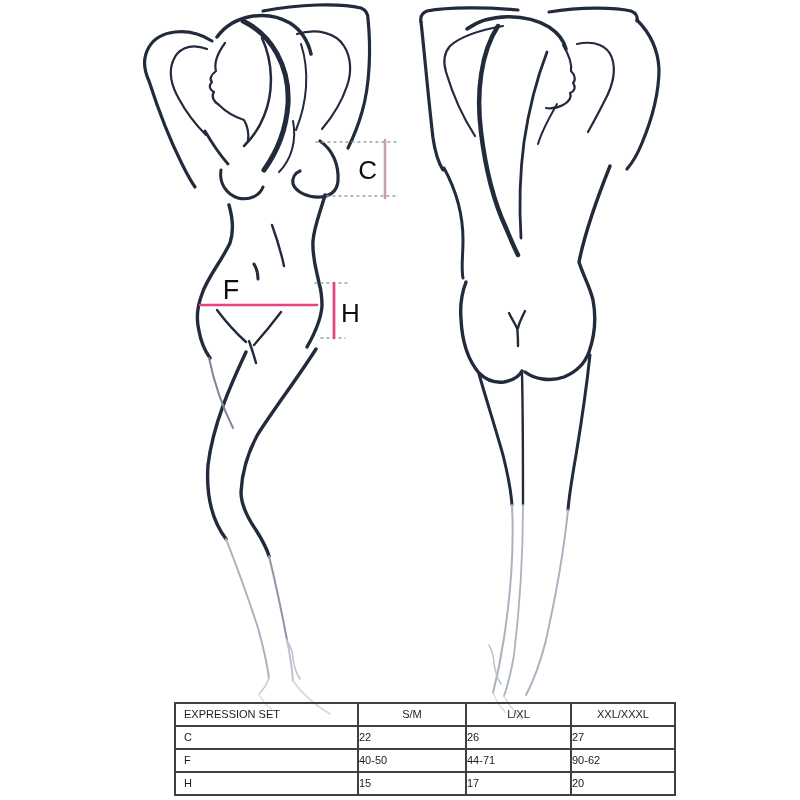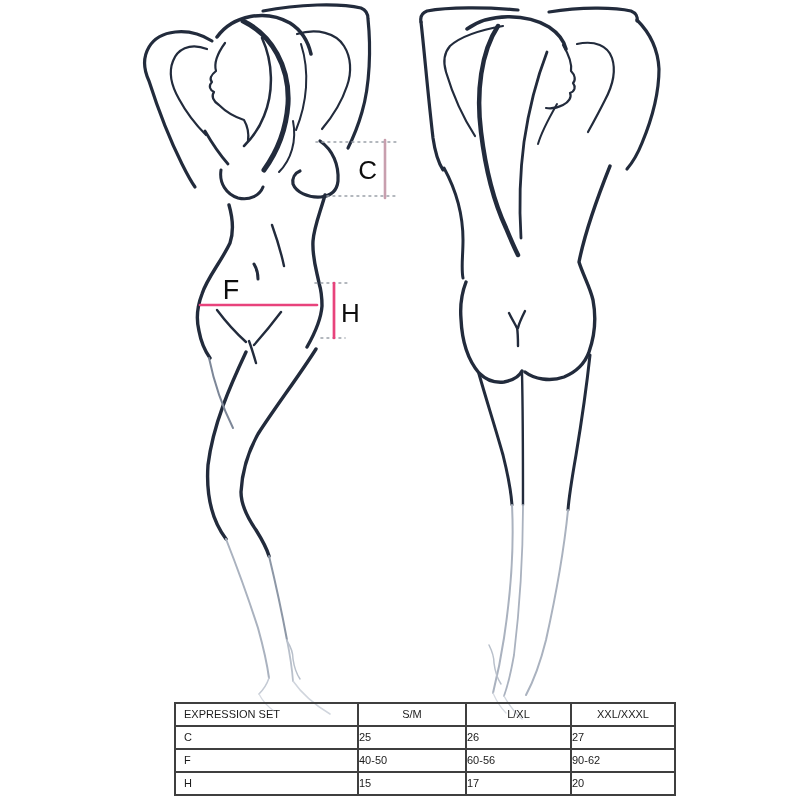--- a/index.html
+++ b/index.html
@@ -133,28 +133,28 @@
     </colgroup>
     <tbody>
       <tr>
         <th class="rowhead">EXPRESSION SET</th>
         <th>S/M</th>
         <th>L/XL</th>
         <th>XXL/XXXL</th>
       </tr>
       <tr>
         <td class="rowhead">C</td>
-        <td>25</td>
+        <td>22</td>
         <td>26</td>
         <td>27</td>
       </tr>
       <tr>
         <td class="rowhead">F</td>
         <td>40-50</td>
-        <td>60-56</td>
+        <td>44-71</td>
         <td>90-62</td>
       </tr>
       <tr>
         <td class="rowhead">H</td>
         <td>15</td>
         <td>17</td>
         <td>20</td>
       </tr>
     </tbody>
   </table>

